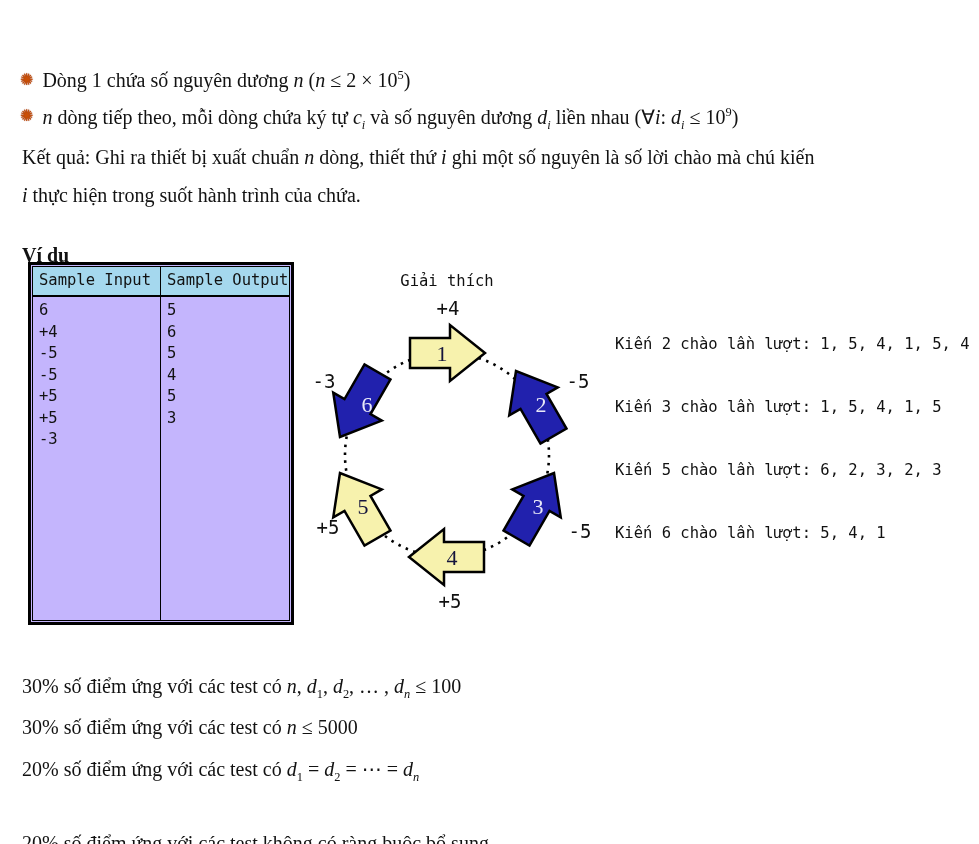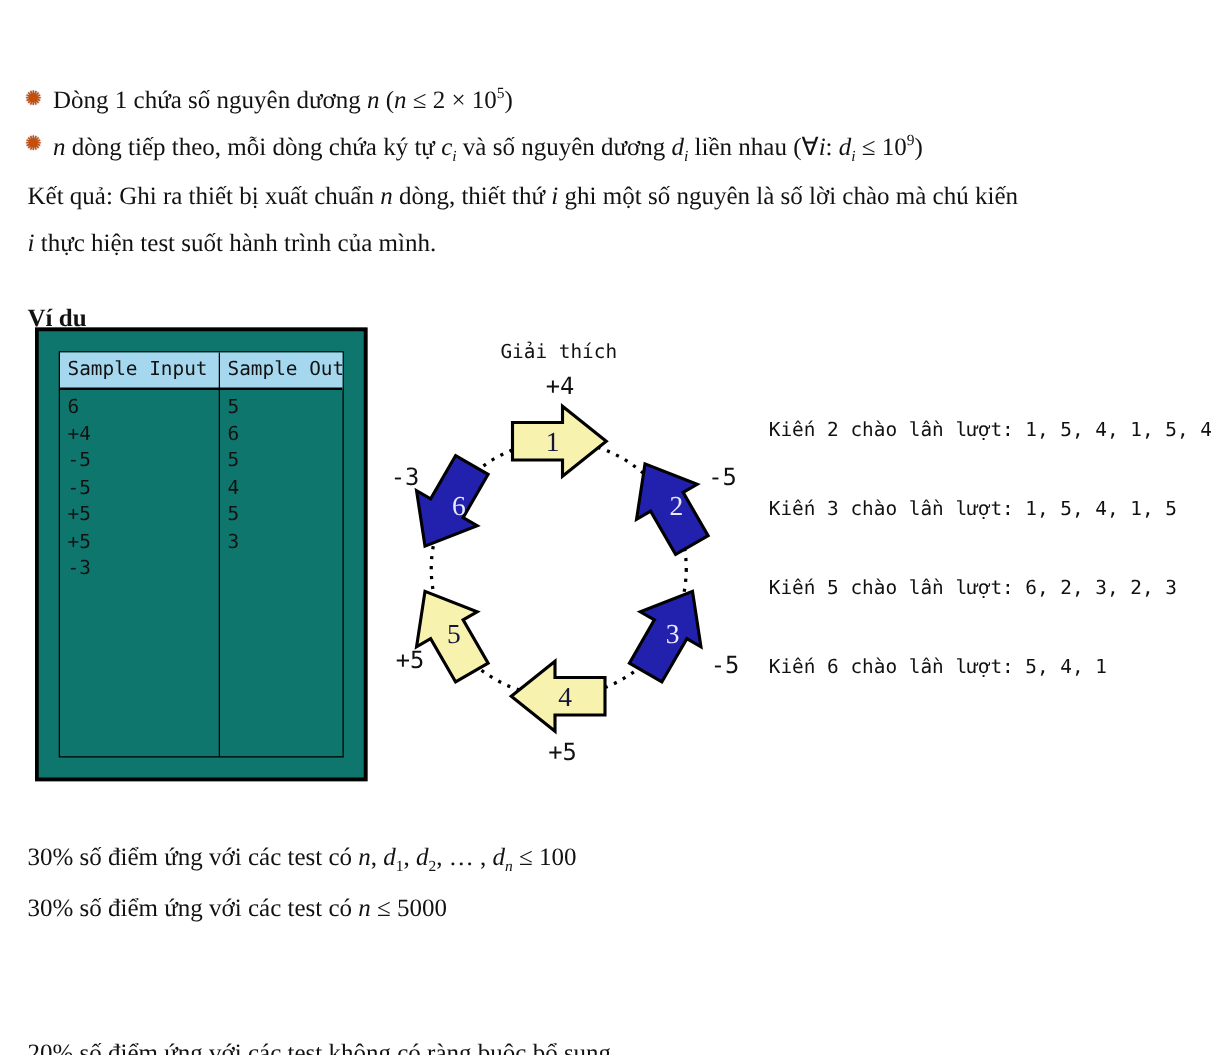--- a/index.html
+++ b/index.html
@@ -18,23 +18,23 @@
   .gear{
     font-size:16px;line-height:22px;
     color:#c94f07;
     text-shadow:0 0 1px #7a1d00;
     flex:0 0 auto;
   }
   .heading{font-weight:bold;}
   
   .tbl-outer{
     border:3px solid #000;
-    padding:16px;
+    padding:1px;
     box-sizing:border-box;
-    background:#0f766e;
+    background:#c4b5fd;
   }
   .tbl-inner{
     border:1px solid #000;
     width:100%;height:100%;
     box-sizing:border-box;
     display:grid;
     grid-template-columns:128px 1fr;
     grid-template-rows:30px 1fr;
     font-family:"DejaVu Sans Mono",monospace;
     font-size:15.5px;
@@ -73,21 +73,21 @@
     <span class="gear">✺</span>
     <span class="rich serifline"><span>Dòng 1 chứa số nguyên dương </span><span style="font-style: italic;">n</span><span> (</span><span style="font-style: italic;">n</span><span> ≤ 2 × 10</span><sup>5</sup><span>)</span></span>
   </div>
 
   <div class="abs bullet-row" style="left:20px;top:105px;">
     <span class="gear">✺</span>
     <span class="rich serifline"><span style="font-style: italic;">n</span><span> dòng tiếp theo, mỗi dòng chứa ký tự </span><span style="font-style: italic;">c</span><sub style="font-style: italic;">i</sub><span> và số nguyên dương </span><span style="font-style: italic;">d</span><sub style="font-style: italic;">i</sub><span> liền nhau (∀</span><span style="font-style: italic;">i</span><span>: </span><span style="font-style: italic;">d</span><sub style="font-style: italic;">i</sub><span> ≤ 10</span><sup>9</sup><span>)</span></span>
   </div>
 
   <div class="abs rich serifline" style="left:22px;top:146px;"><span style="font-weight: normal;">Kết quả:</span><span> Ghi ra thiết bị xuất chuẩn </span><span style="font-style: italic;">n</span><span> dòng, thiết thứ </span><span style="font-style: italic;">i</span><span> ghi một số nguyên là số lời chào mà chú kiến</span></div>
-  <div class="abs rich serifline" style="left:22px;top:184px;"><span style="font-style: italic;">i</span><span> thực hiện test suốt hành trình của mình.</span></div>
+  <div class="abs rich serifline" style="left:22px;top:184px;"><span style="font-style: italic;">i</span><span> thực hiện trong suốt hành trình của chứa.</span></div>
 
   <div class="abs heading" style="left:22px;top:224px;margin-top:20px;">Ví dụ</div>
 
   <div class="abs" style="left:28px;top:262px;width:951px;height:366px;">
 
     <div class="tbl-outer abs" style="left:0;top:0;width:266px;height:363px;">
       <div class="tbl-inner">
         <div class="th first">Sample Input</div>
         <div class="th">Sample Output</div>
         <div class="td-col first">
@@ -158,15 +158,16 @@
       <div>Kiến 2 chào lần lượt: 1, 5, 4, 1, 5, 4</div>
       <div>Kiến 3 chào lần lượt: 1, 5, 4, 1, 5</div>
       <div>Kiến 5 chào lần lượt: 6, 2, 3, 2, 3</div>
       <div>Kiến 6 chào lần lượt: 5, 4, 1</div>
     </div>
   </div>
 
 
   <div class="abs rich serifline" style="left:22px;top:675px;"><span>30% số điểm ứng với các test có </span><span style="font-style: italic;">n</span><span>, </span><span style="font-style: italic;">d</span><sub>1</sub><span>, </span><span style="font-style: italic;">d</span><sub>2</sub><span>, … , </span><span style="font-style: italic;">d</span><sub style="font-style: italic;">n</sub><span> ≤ 100</span></div>
   <div class="abs rich serifline" style="left:22px;top:716px;"><span>30% số điểm ứng với các test có </span><span style="font-style: italic;">n</span><span> ≤ 5000</span></div>
+  <div class="abs rich serifline" style="left:22px;top:757px;"><span>20% số điểm ứng với các test có </span><span style="font-style: italic;">d</span><sub>1</sub><span> = </span><span style="font-style: italic;">d</span><sub>2</sub><span> = ⋯ = </span><span style="font-style: italic;">d</span><sub style="font-style: italic;">n</sub></div>
   <div class="abs rich serifline" style="left:22px;top:832px;text-align:center;"><span>20% số điểm ứng với các test không có ràng buộc bổ sung.</span></div>
 
 </div>
 
 </body></html>

